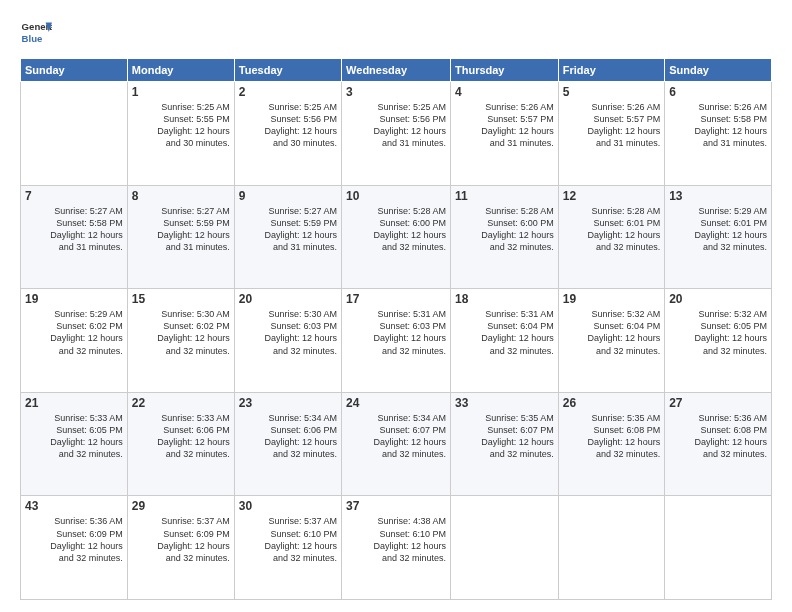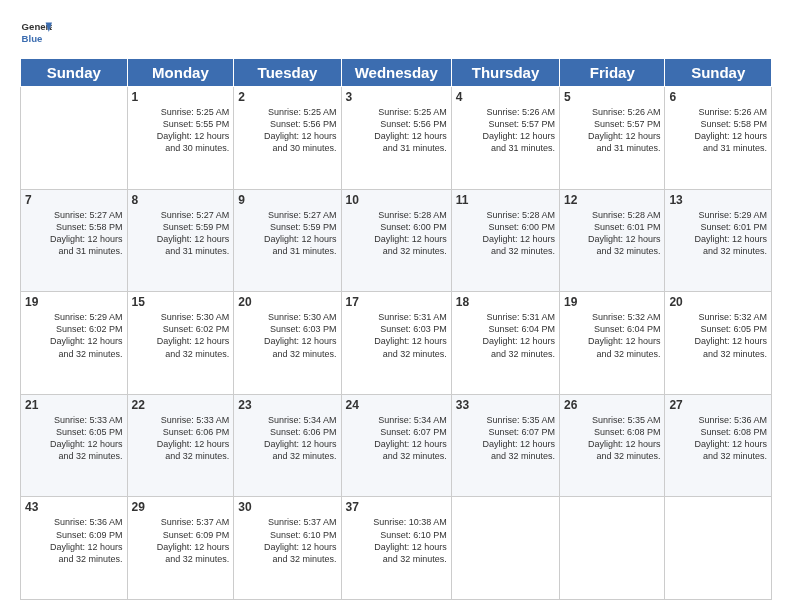--- a/index.html
+++ b/index.html
@@ -47,24 +47,24 @@
       margin-top: 2px;
     }
     .calendar {
       width: 100%;
       border-collapse: collapse;
       flex: 1;
     }
     .calendar th {
       background-color: #3c6db0;
       color: #fff;
-      font-size: 15px;
+      font-size: 11px;
       font-weight: bold;
       padding: 5px 4px;
-      text-align: center;
+      text-align: left;
       border: 1px solid #fff;
     }
     .calendar td {
       border: 1px solid #ccc;
       vertical-align: top;
       padding: 3px 4px;
       width: 113px;
       min-height: 80px;
       font-size: 9.5px;
       color: #333;
@@ -339,21 +339,21 @@
           </td>
           <td>
             <span class="day-number">30</span>
             <div class="day-info" style="white-space: pre-line;">Sunrise: 5:37 AM
 Sunset: 6:10 PM
 Daylight: 12 hours
 and 32 minutes.</div>
           </td>
           <td>
             <span class="day-number">37</span>
-            <div class="day-info" style="white-space: pre-line;">Sunrise: 10:38 AM
+            <div class="day-info" style="white-space: pre-line;">Sunrise: 4:38 AM
 Sunset: 6:10 PM
 Daylight: 12 hours
 and 32 minutes.</div>
           </td>
           <td class="empty-cell"></td>
           <td class="empty-cell"></td>
           <td class="empty-cell"></td>
         </tr>
       </tbody>
   </table>

